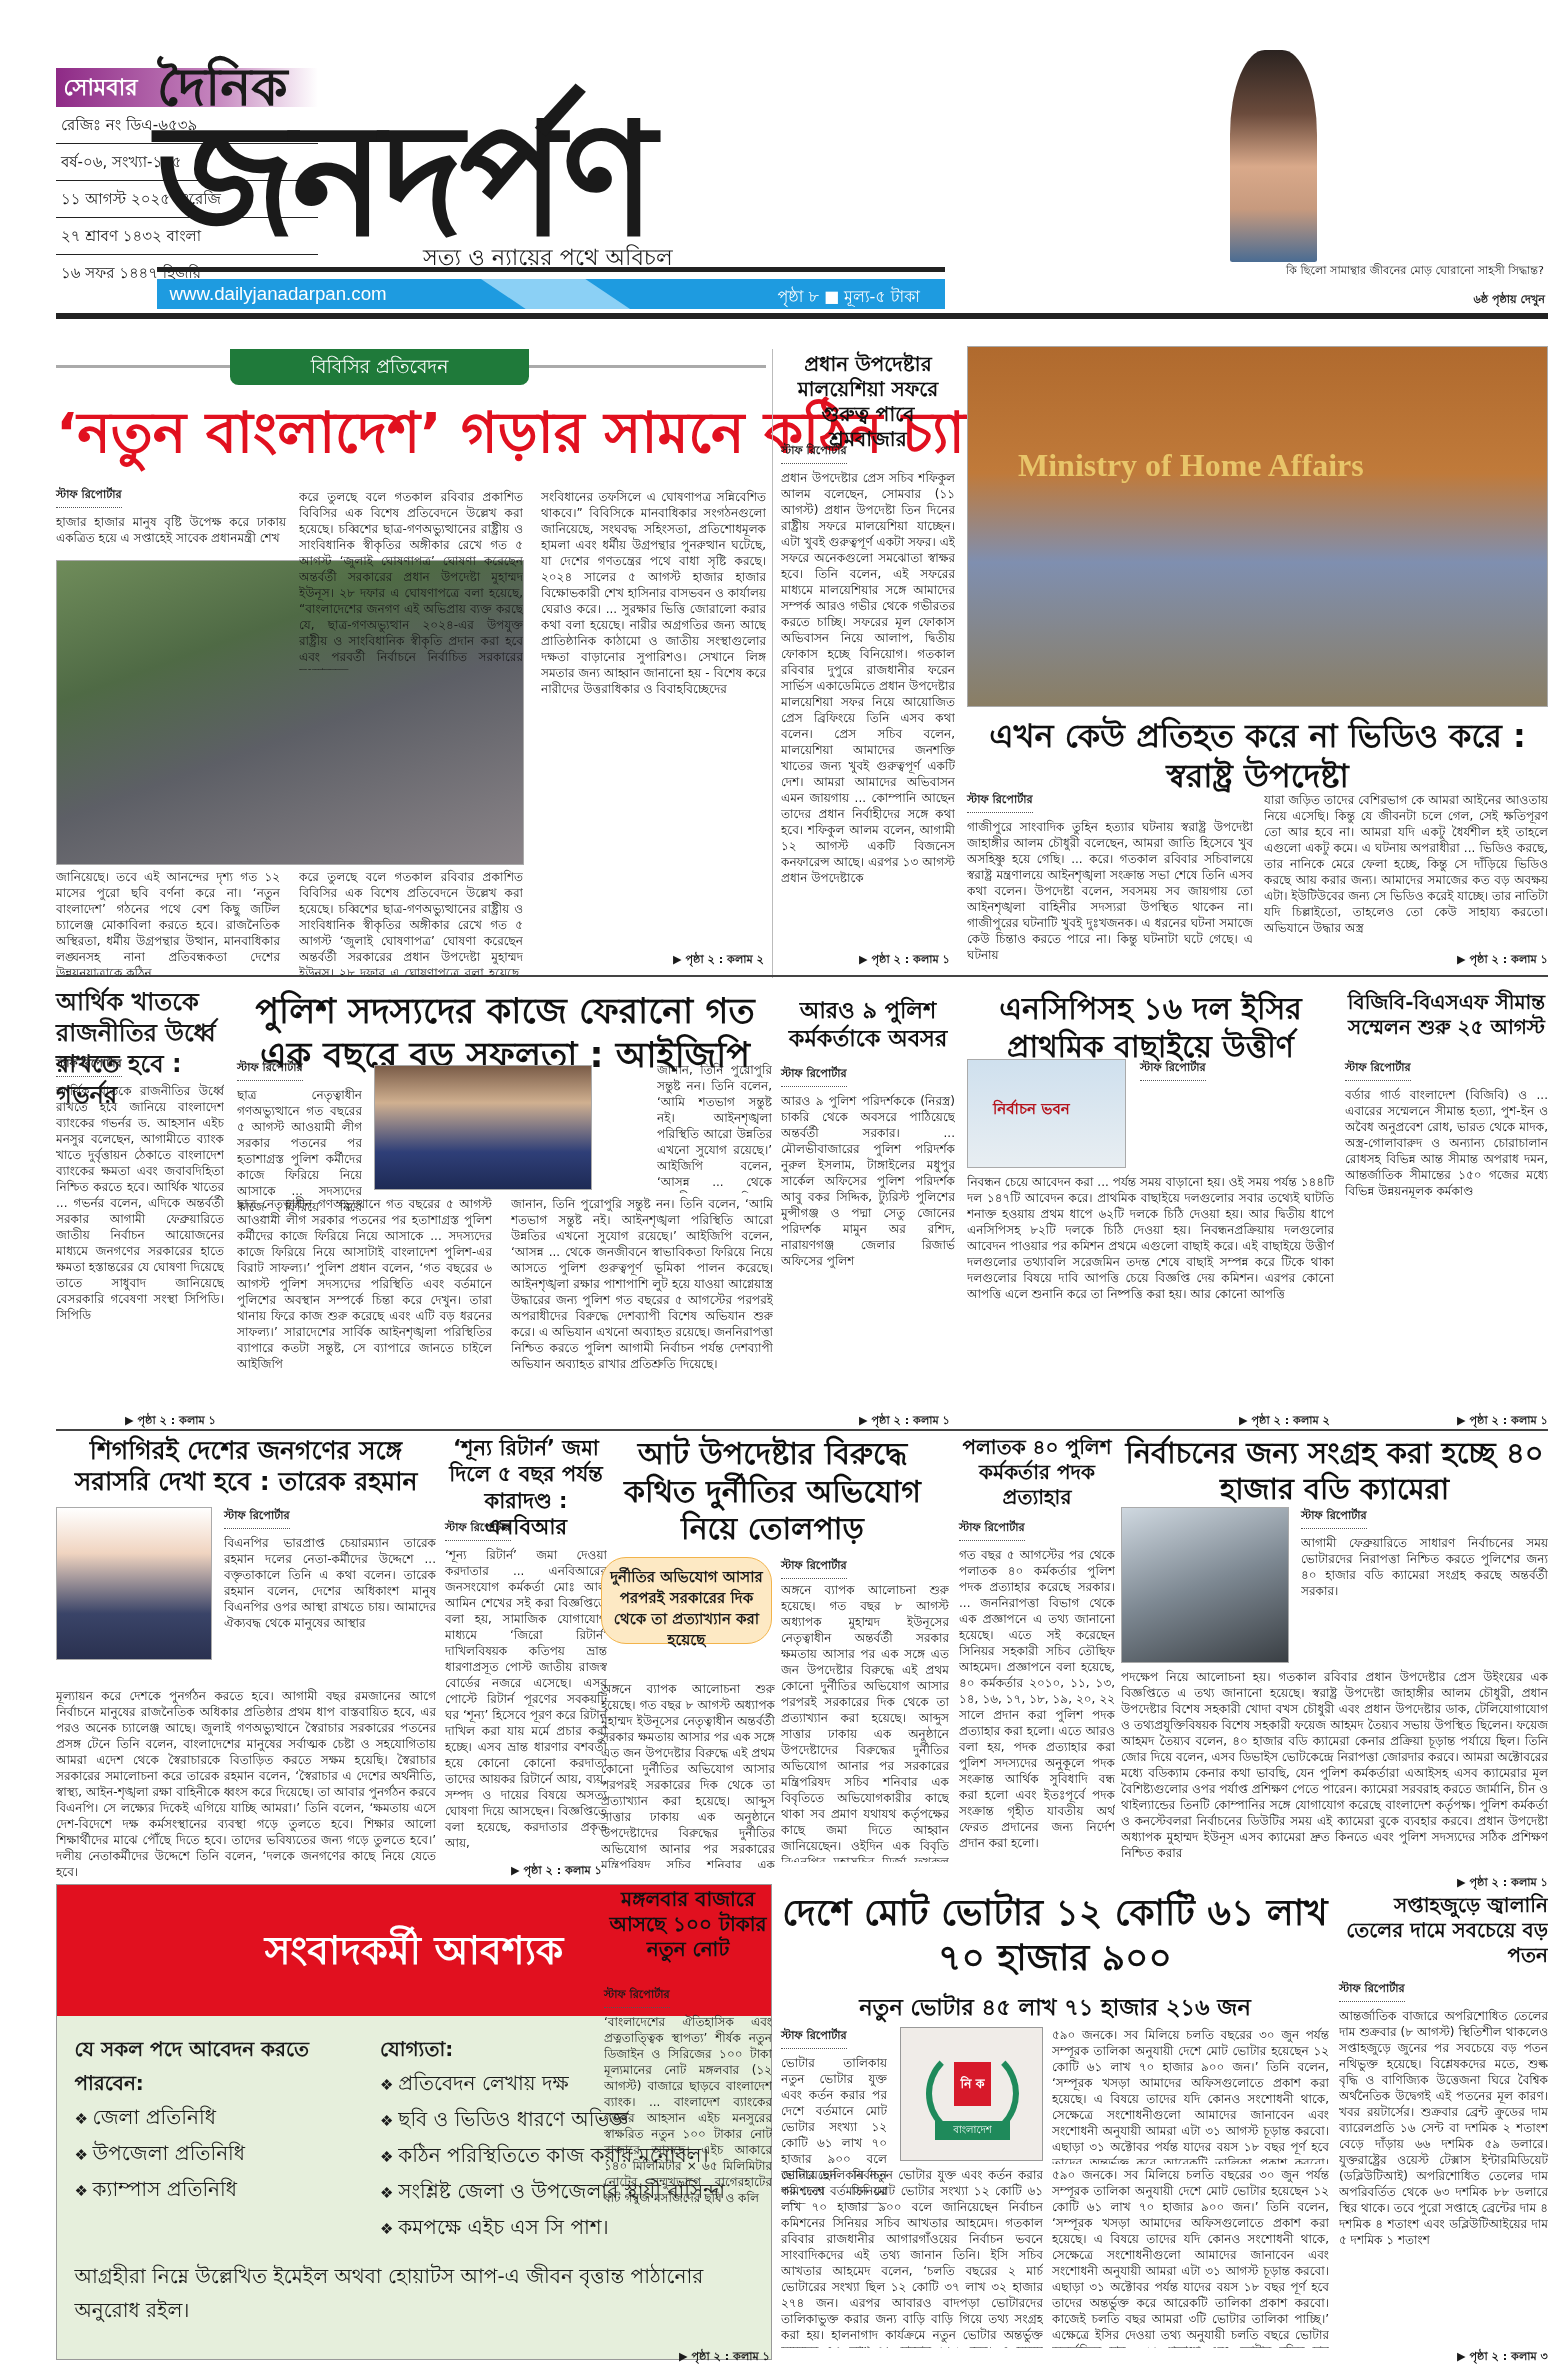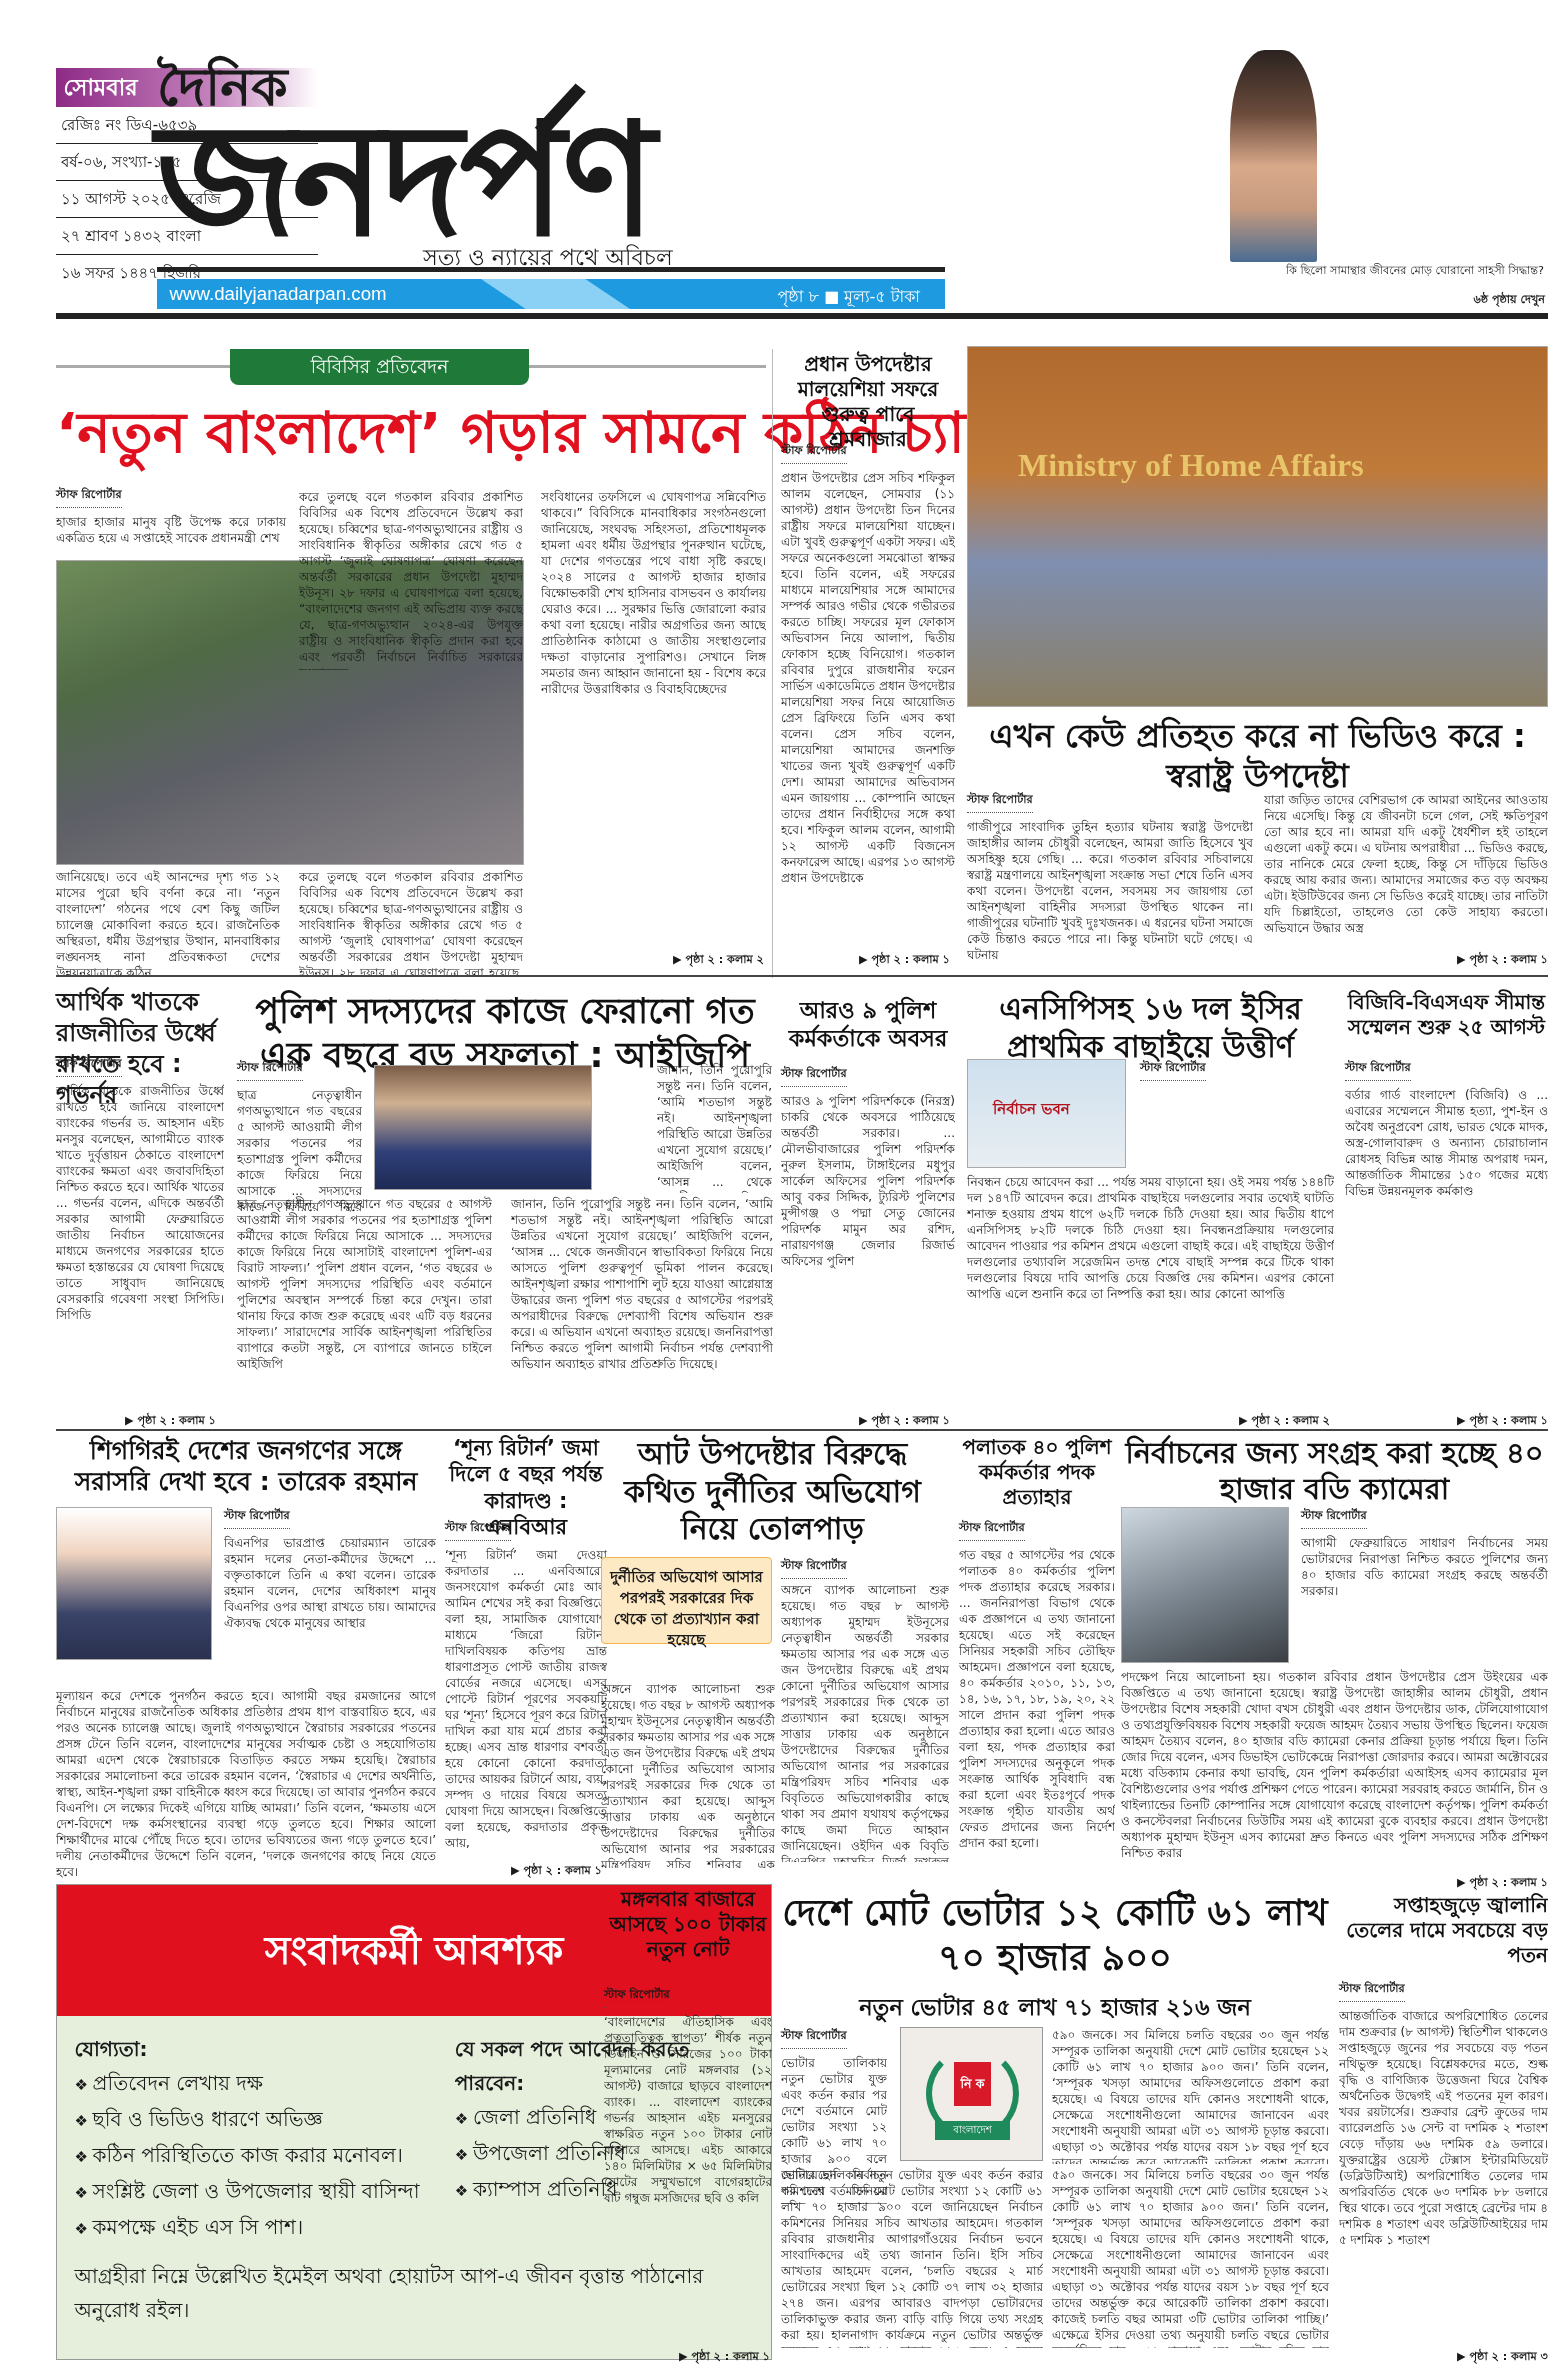--- a/index.html
+++ b/index.html
@@ -29,21 +29,21 @@
 .photo{background:#888;border:1.2px solid #aaa}
 .jump{font-weight:bold;font-size:11.2px}
 .h2{font-weight:bold;text-align:center;line-height:1.25;color:#111}
 .vrule{width:1.2px;background:#bbb}
 .hrule{height:1.9px;background:#444}
 .ad{left:56px;top:1884px;width:716px;height:476px;background:#e6efdc;border:1.2px solid #999}
 .ad-head{height:131px;background:#e1101f;color:#fff;font-size:39px;font-weight:bold;text-align:center;line-height:131px}
 .ad-body{padding:16px 17.4px;font-size:20px;line-height:34px}
 .ad ul{list-style:none}
 .ad li:before{content:"❖ ";font-size:15px}
-.callout{left:601px;top:1557px;width:171px;height:87px;background:#fde9c4;border:1.9px solid #f2b34a;border-radius:4px;font-size:15px;font-weight:bold;text-align:center;padding:8.7px 5px;line-height:21px}
+.callout{left:601px;top:1557px;width:171px;height:87px;background:#fde9c4;border:1.9px solid #f2b34a;border-radius:25px;font-size:15px;font-weight:bold;text-align:center;padding:8.7px 5px;line-height:21px}
 </style>
 </head>
 <body>
 
 <div class="abs masthead-left">
   <div class="dayband">সোমবার</div>
   <div class="meta">রেজিঃ নং ডিএ-৬৫৩৯</div>
   <div class="meta">বর্ষ-০৬, সংখ্যা-১৫৫</div>
   <div class="meta">১১ আগস্ট ২০২৫ ইংরেজি</div>
   <div class="meta">২৭ শ্রাবণ ১৪৩২ বাংলা</div>
@@ -174,38 +174,38 @@
   <div class="byline">স্টাফ রিপোর্টার</div>
   <div class="col" style="height:125px;overflow:hidden">আগামী ফেব্রুয়ারিতে সাধারণ নির্বাচনের সময় ভোটারদের নিরাপত্তা নিশ্চিত করতে পুলিশের জন্য ৪০ হাজার বডি ক্যামেরা সংগ্রহ করছে অন্তর্বর্তী সরকার।</div>
 </div>
 <div class="abs col" style="left:1121px;top:1669px;width:427px;height:199px;overflow:hidden">পদক্ষেপ নিয়ে আলোচনা হয়। গতকাল রবিবার প্রধান উপদেষ্টার প্রেস উইংয়ের এক বিজ্ঞপ্তিতে এ তথ্য জানানো হয়েছে। স্বরাষ্ট্র উপদেষ্টা জাহাঙ্গীর আলম চৌধুরী, প্রধান উপদেষ্টার বিশেষ সহকারী খোদা বখস চৌধুরী এবং প্রধান উপদেষ্টার ডাক, টেলিযোগাযোগ ও তথ্যপ্রযুক্তিবিষয়ক বিশেষ সহকারী ফয়েজ আহমদ তৈয়্যব সভায় উপস্থিত ছিলেন। ফয়েজ আহমদ তৈয়্যব বলেন, ৪০ হাজার বডি ক্যামেরা কেনার প্রক্রিয়া চূড়ান্ত পর্যায়ে ছিল। তিনি জোর দিয়ে বলেন, এসব ডিভাইস ভোটকেন্দ্রে নিরাপত্তা জোরদার করবে। আমরা অক্টোবরের মধ্যে বডিক্যাম কেনার কথা ভাবছি, যেন পুলিশ কর্মকর্তারা এআইসহ এসব ক্যামেরার মূল বৈশিষ্ট্যগুলোর ওপর পর্যাপ্ত প্রশিক্ষণ পেতে পারেন। ক্যামেরা সরবরাহ করতে জার্মানি, চীন ও থাইল্যান্ডের তিনটি কোম্পানির সঙ্গে যোগাযোগ করেছে বাংলাদেশ কর্তৃপক্ষ। পুলিশ কর্মকর্তা ও কনস্টেবলরা নির্বাচনের ডিউটির সময় এই ক্যামেরা বুকে ব্যবহার করবে। প্রধান উপদেষ্টা অধ্যাপক মুহাম্মদ ইউনূস এসব ক্যামেরা দ্রুত কিনতে এবং পুলিশ সদস্যদের সঠিক প্রশিক্ষণ নিশ্চিত করার</div>
 <div class="abs jump" style="left:1457px;top:1874px">▶ পৃষ্ঠা ২ : কলাম ১</div>
 
 <div class="abs ad">
   <div class="ad-head">সংবাদকর্মী আবশ্যক</div>
   <div class="ad-body">
     <div style="display:flex;justify-content:space-between">
+      <div style="width:44%">
+        <div style="font-weight:bold">যে সকল পদে আবেদন করতে পারবেন:</div>
+        <ul>
+          <li>জেলা প্রতিনিধি</li>
+          <li>উপজেলা প্রতিনিধি</li>
+          <li>ক্যাম্পাস প্রতিনিধি</li>
+        </ul>
+      </div>
       <div style="width:55%">
         <div style="font-weight:bold">যোগ্যতা:</div>
         <ul>
           <li>প্রতিবেদন লেখায় দক্ষ</li>
           <li>ছবি ও ভিডিও ধারণে অভিজ্ঞ</li>
           <li>কঠিন পরিস্থিতিতে কাজ করার মনোবল।</li>
           <li>সংশ্লিষ্ট জেলা ও উপজেলার স্থায়ী বাসিন্দা</li>
           <li>কমপক্ষে এইচ এস সি পাশ।</li>
         </ul>
       </div>
-      <div style="width:44%">
-        <div style="font-weight:bold">যে সকল পদে আবেদন করতে পারবেন:</div>
-        <ul>
-          <li>জেলা প্রতিনিধি</li>
-          <li>উপজেলা প্রতিনিধি</li>
-          <li>ক্যাম্পাস প্রতিনিধি</li>
-        </ul>
-      </div>
     </div>
     <div style="margin-top:12.5px">আগ্রহীরা নিম্নে উল্লেখিত ইমেইল অথবা হোয়াটস আপ-এ জীবন বৃত্তান্ত পাঠানোর অনুরোধ রইল।</div>
 
   </div>
 </div>
 
 <div class="abs h2" style="left:604px;top:1887px;width:168px;font-size:20px">মঙ্গলবার বাজারে আসছে ১০০ টাকার নতুন নোট</div>
 <div class="abs" style="left:604px;top:1986px;width:168px">
   <div class="byline">স্টাফ রিপোর্টার</div>
   <div class="col" style="height:342px;overflow:hidden">‘বাংলাদেশের ঐতিহাসিক এবং প্রত্নতাত্ত্বিক স্থাপত্য’ শীর্ষক নতুন ডিজাইন ও সিরিজের ১০০ টাকা মূল্যমানের নোট মঙ্গলবার (১২ আগস্ট) বাজারে ছাড়বে বাংলাদেশ ব্যাংক। ... বাংলাদেশ ব্যাংকের গভর্নর আহসান এইচ মনসুরের স্বাক্ষরিত নতুন ১০০ টাকার নোট বাজারে আসছে। এইচ আকারে ১৪০ মিলিমিটার × ৬৫ মিলিমিটার নোটের সম্মুখভাগে বাগেরহাটের ষাট গম্বুজ মসজিদের ছবি ও কলি</div>

